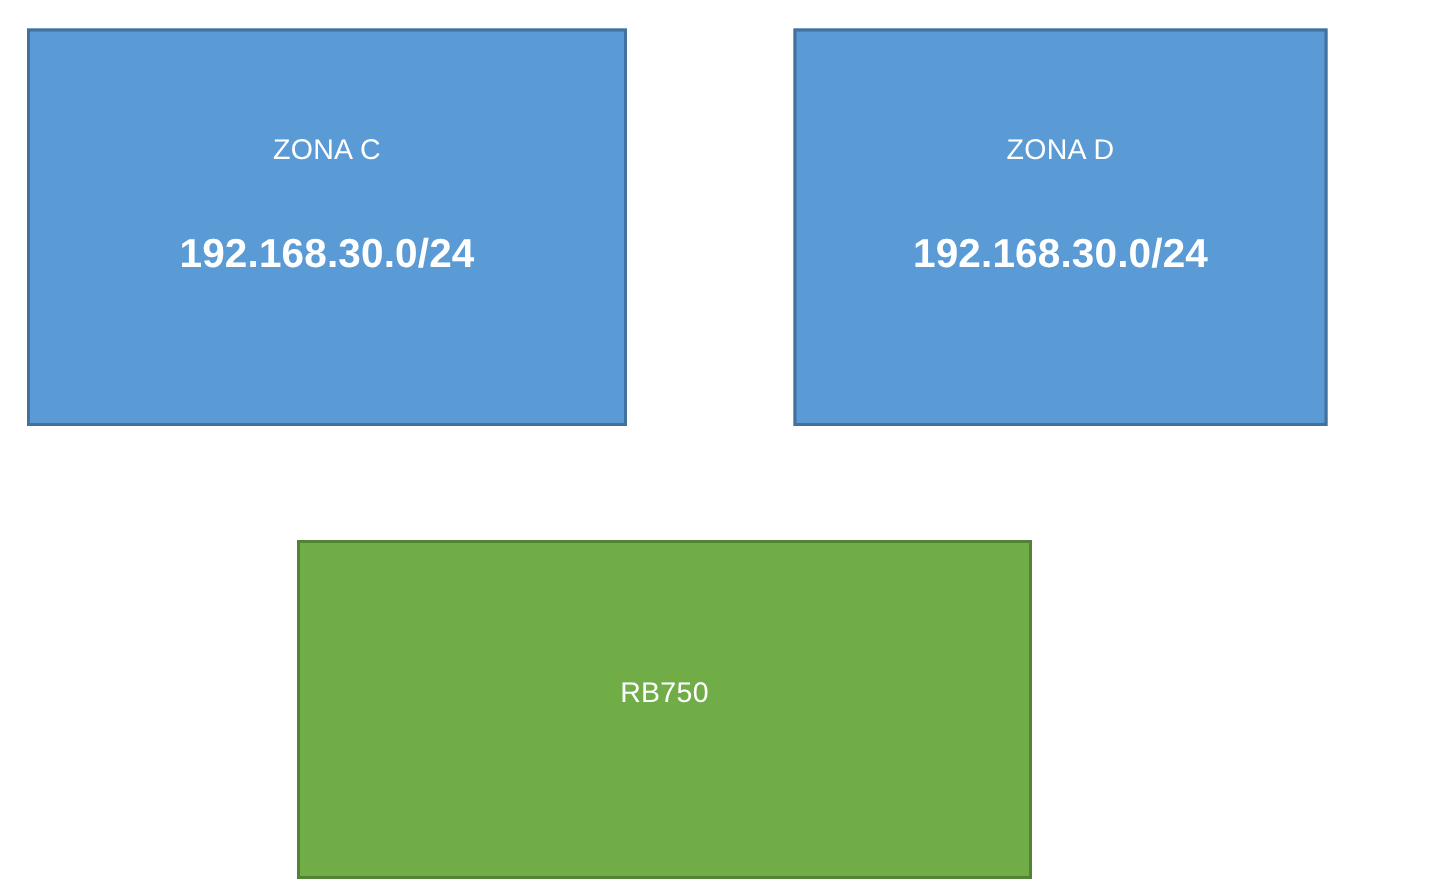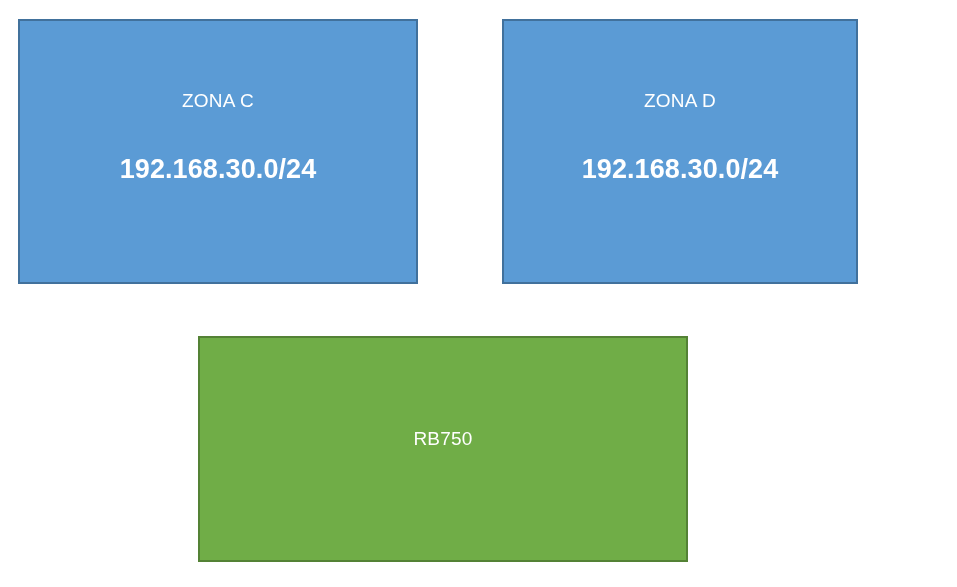--- a/index.html
+++ b/index.html
@@ -48,20 +48,21 @@
     font-weight: bold;
     letter-spacing: 0.1px;
     line-height: 1;
   }
 
   
   .node.device {
     background: #70AD47;
     border: 2px solid #548235;
     justify-content: flex-start;
+    margin-top: 24px;
   }
   .node.device .node-title {
     font-size: 19px;
     font-weight: normal;
     letter-spacing: 0.2px;
     line-height: 1;
   }
 
   
   .node-title, .node-subtitle {
@@ -71,21 +72,21 @@
   }
 
   
   #node-zone-c {
     left: 18px;  top: 19px;  width: 400px; height: 265px;
   }
   #node-zone-c .node-title    { margin-top: 70px; }
   #node-zone-c .node-subtitle { margin-top: 46px; }
 
   #node-zone-d {
-    left: 502px; top: 19px;  width: 356px; height: 265px;
+    left: 529px; top: 19px;  width: 356px; height: 265px;
   }
   #node-zone-d .node-title    { margin-top: 70px; }
   #node-zone-d .node-subtitle { margin-top: 46px; }
 
   #node-rb750 {
     left: 198px; top: 336px; width: 490px; height: 226px;
   }
   #node-rb750 .node-title { margin-top: 91px; }
 </style>
 </head>

